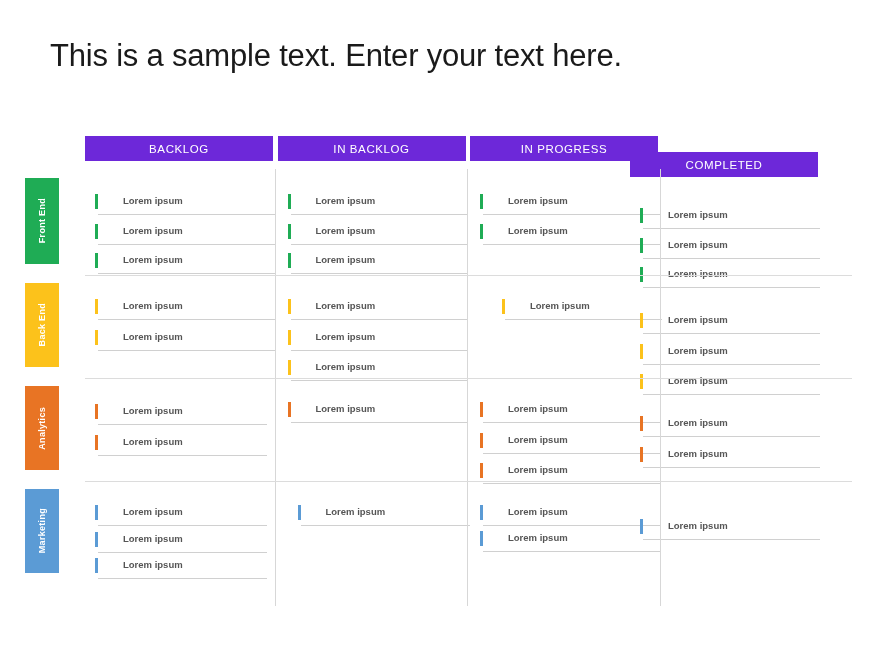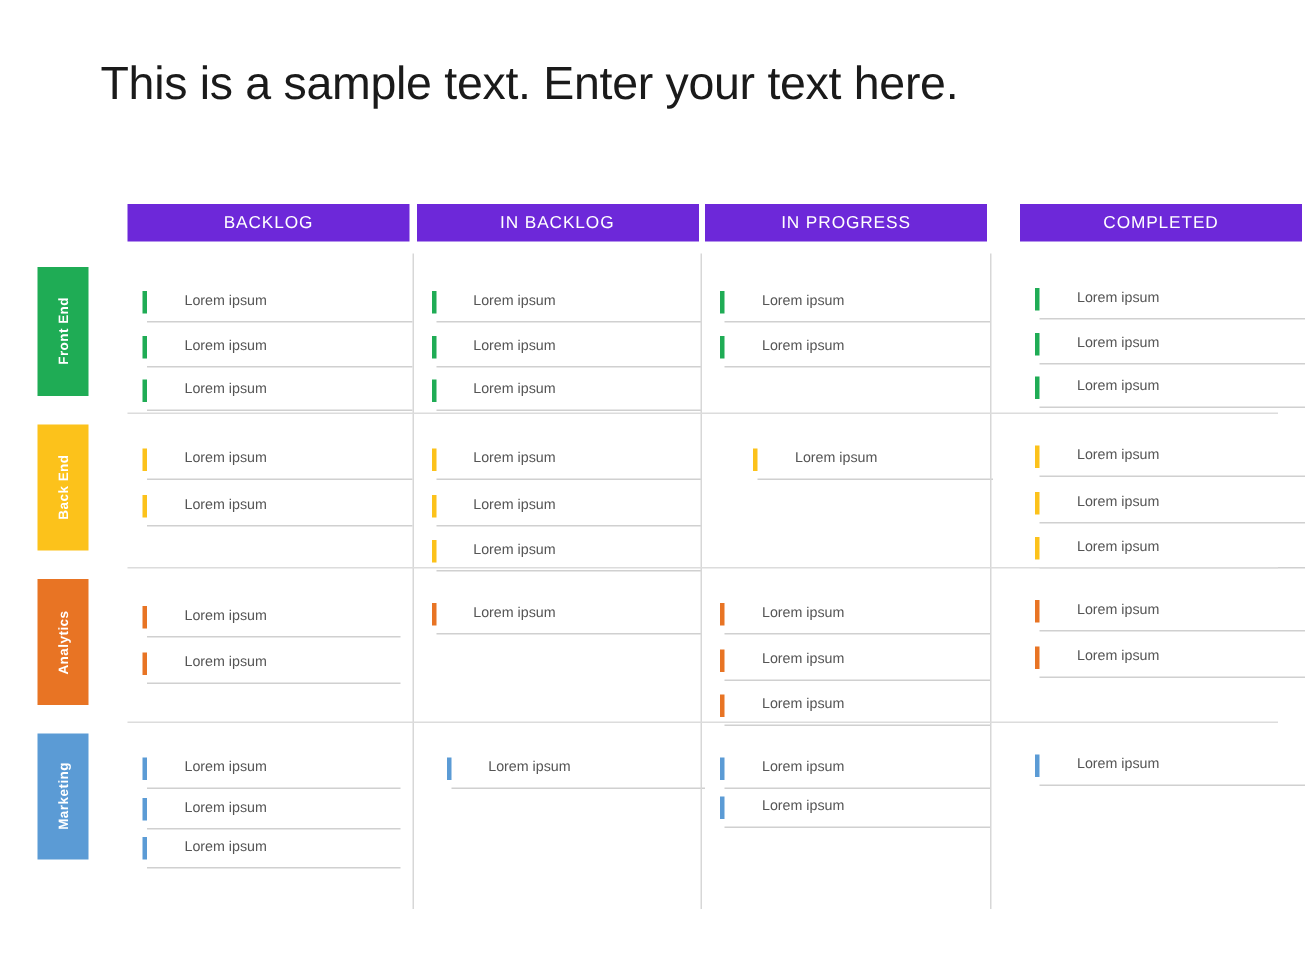--- a/index.html
+++ b/index.html
@@ -19,21 +19,20 @@
   #page-title {
     position: absolute;
     left: 50px;
     top: 34px;
     font-size: 31px;
     line-height: 44px;
     color: #1a1a1a;
     font-weight: 400;
     letter-spacing: -0.2px;
     white-space: nowrap;
-    margin-left: 17px;
   }
 
   
   #board {
     position: absolute;
     left: 22px;
     top: 136px;
     width: 830px;
     height: 470px;
   }
@@ -75,21 +74,21 @@
 
   .col {
     position: absolute;
     top: 0;
     width: 188px;
     height: 470px;
   }
   .col-0 { left: 0px; }
   .col-1 { left: 192.5px; }
   .col-2 { left: 385px; }
-  .col-3 { left: 595px; }
+  .col-3 { left: 545px; margin-top: 16px; }
 
   .col-header {
     position: absolute;
     left: 0;
     top: 0;
     width: 100%;
     height: 25px;
     background: #6d28d9;
     color: #ffffff;
     font-size: 11.5px;
@@ -125,20 +124,21 @@
     left: 0px;
     width: 767px;
     height: 1px;
     background: #dcdcdc;
   }
 
   
   .card {
     position: absolute;
     height: 23px;
+    font-weight: bold;
   }
   .card-bar {
     position: absolute;
     left: 0;
     top: 2px;
     width: 3px;
     height: 15px;
   }
   .card-line {
     position: absolute;

